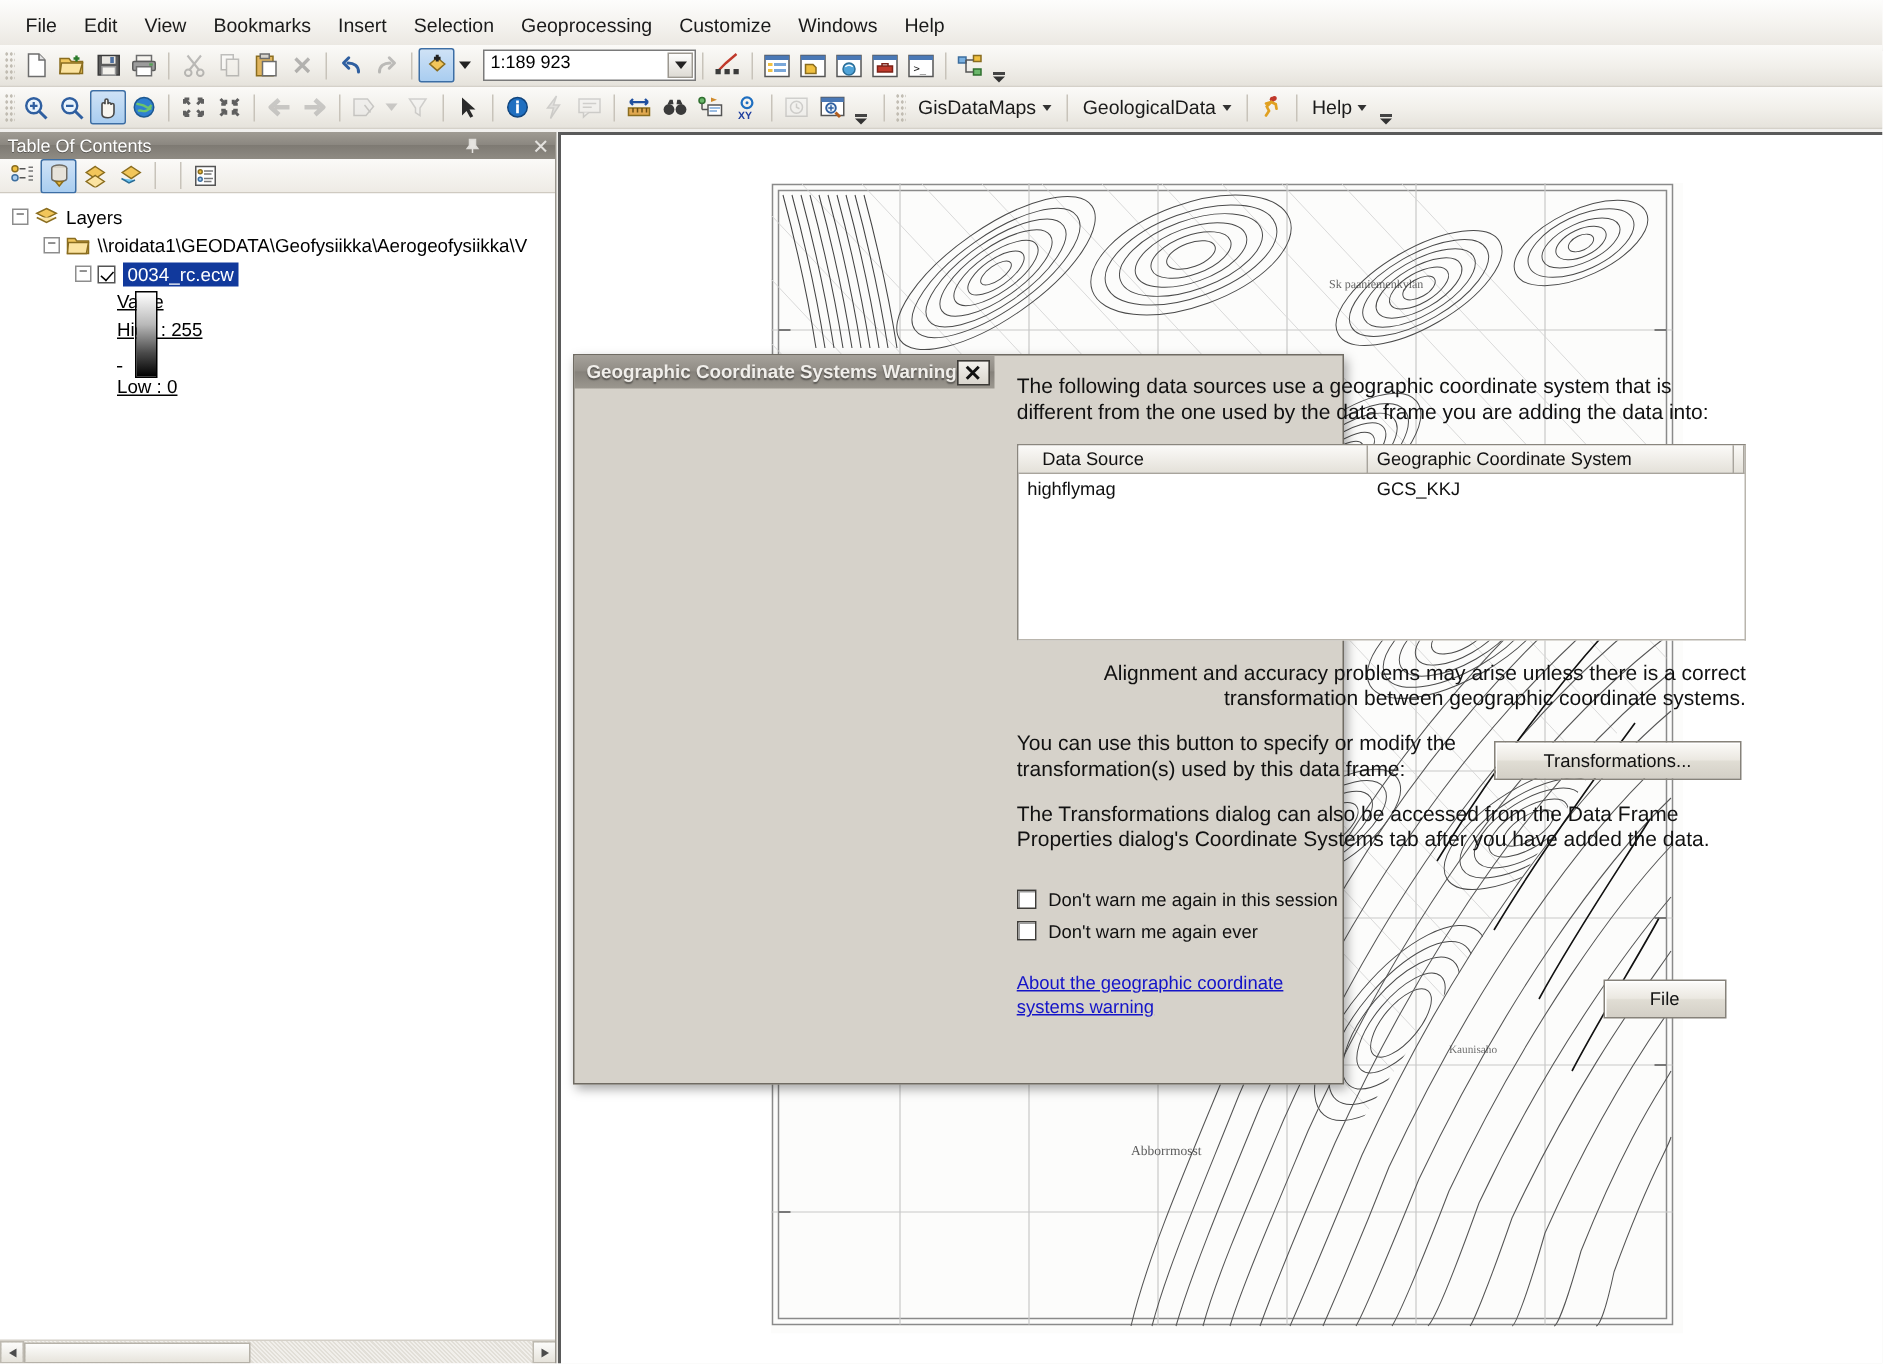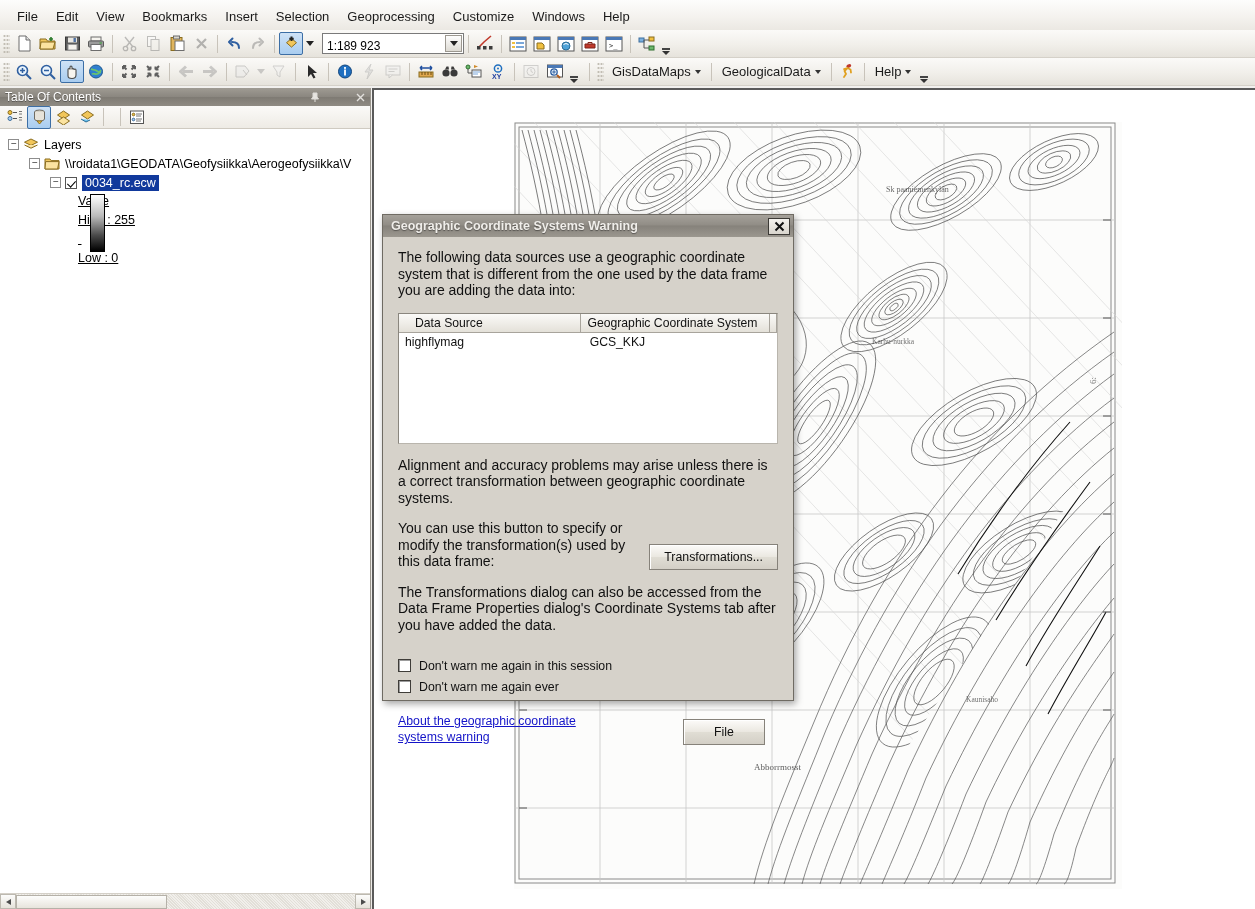--- a/index.html
+++ b/index.html
@@ -60,21 +60,21 @@
     display:flex; flex-direction:column; align-items:center; justify-content:flex-end;
     font-size: 8px; color:#3a3a3a;
   }
   .tb-overflow i { display:block; width:8px; height:2px; background:#444; margin-bottom:1px; }
   .tb-overflow b { display:block; width:0;height:0;border-left:4px solid transparent;border-right:4px solid transparent;border-top:4px solid #333; }
 
   
   .scale-combo {
     width: 142px; height: 21px; margin-left: 5px; flex: 0 0 auto;
     background: #fff; border: 1px solid #7a7a7a;
-    display: flex; align-items: flex-end; position: relative;
+    display: flex; align-items: flex-start; position: relative;
   }
   .scale-combo span { padding-left: 4px; font-size: 12px; color: #000; }
   .scale-combo .arrowbox {
     position: absolute; right: 1px; top: 1px; width: 17px; height: 17px;
     background: linear-gradient(to bottom,#fdfdfd,#dedbd4);
     border: 1px solid #9c9890;
     display: flex; align-items: center; justify-content: center;
   }
   .caret-d { width:0;height:0;border-left:4px solid transparent;border-right:4px solid transparent;border-top:5px solid #222; }
 
@@ -164,25 +164,25 @@
     background: #ffffff;
     border-top: 2px solid #5a5a5a;
     border-left: 2px solid #5a5a5a;
     overflow: hidden;
   }
   .map-canvas { position:absolute; inset:0; background:#fff; }
   .map-img { position:absolute; left:140px; top:32px; width:608px; height:767px; }
 
   
   .dialog {
-    position: absolute; left: 382px; top: 214px; width: 412px; height: 487px;
+    position: absolute; left: 382px; top: 236px; width: 514px; height: 487px;
     background: #d6d2ca;
     border: 1px solid #6f6b63;
     box-shadow: 2px 3px 7px rgba(0,0,0,.35);
-    display:flex; flex-direction:column;
+    display:flex; flex-direction:row;
   }
   .dlg-title {
     height: 22px; flex:0 0 auto;
     background: linear-gradient(to bottom,#a5a19a 0%, #918d86 45%, #86827b 50%, #9b978f 100%);
     display:flex; align-items:center; padding: 0 3px 0 8px;
   }
   .dlg-title .t {
     color: #f0eeea; font-weight: bold; font-size: 12.5px; flex:1 1 auto;
     text-shadow: 0 1px 1px rgba(0,0,0,.4);
   }
@@ -984,21 +984,21 @@
           <div class="gh c3"></div>
         </div>
         <div class="grid-rows">
           <div class="grow">
             <div class="gc c1">highflymag</div>
             <div class="gc c2">GCS_KKJ</div>
           </div>
         </div>
       </div>
 
-      <div class="dlg-p" style="margin-top:13px;">Alignment and accuracy problems may arise unless there is a correct transformation between geographic coordinate systems.</div>
+      <div class="dlg-p" style="margin-top:13px;text-align:right;">Alignment and accuracy problems may arise unless there is a correct transformation between geographic coordinate systems.</div>
 
       <div class="btnrow">
         <div class="dlg-p" style="width:300px;">You can use this button to specify or modify the transformation(s) used by this data frame:</div>
         <div class="btn btn-transform" style="margin-left:18px;margin-top:2px;">Transformations...</div>
       </div>
 
       <div class="dlg-p" style="margin-top:14px;">The Transformations dialog can also be accessed from the Data Frame Properties dialog's Coordinate Systems tab after you have added the data.</div>
 
       <div style="margin-top:22px;">
         <div class="cbrow">

